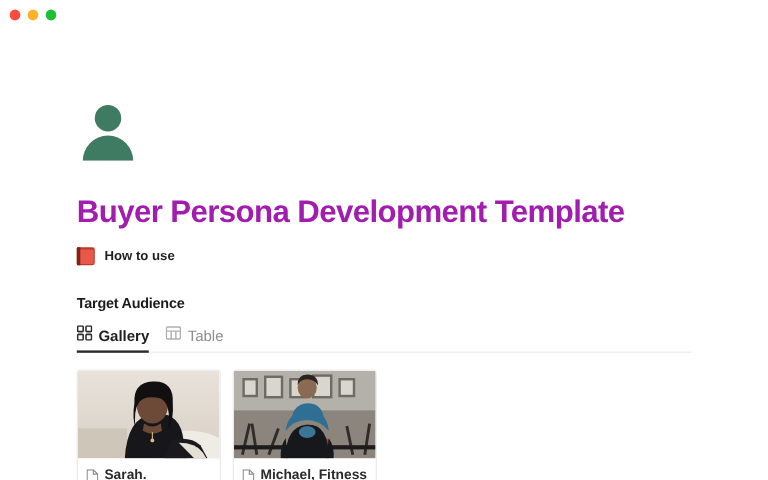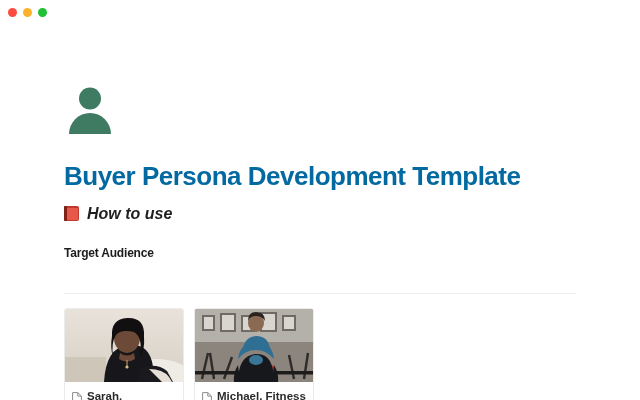--- a/index.html
+++ b/index.html
@@ -56,21 +56,21 @@
     width: 52px;
     height: 52px;
   }
   .avatar-wrap svg { display: block; }
 
   .page-title {
     margin-top: 28px;
     font-size: 26px;
     font-weight: 700;
     letter-spacing: -0.5px;
-    color: #0369a1;
+    color: #a21caf;
     line-height: 1.15;
     white-space: nowrap;
   }
 
   .howto-row {
     margin-top: 12px;
     display: flex;
     align-items: center;
     gap: 8px;
     height: 20px;
@@ -99,24 +99,23 @@
     border-radius: 1px 0 0 1px;
   }
   .book::after {
     content: "";
     position: absolute;
     left: 3px; top: 1.5px; bottom: 1.5px; right: 1.5px;
     background: #e8584a;
     border-radius: 0 1px 1px 0;
   }
   .howto-label {
-    font-size: 16px;
+    font-size: 11px;
     font-weight: 600;
     color: #1f1f1f;
-    font-style: italic;
   }
 
   .section-title {
     margin-top: 22px;
     font-size: 12px;
     font-weight: 700;
     color: #1c1c1c;
     letter-spacing: -0.2px;
   }
 
@@ -224,21 +223,43 @@
       <span class="howto-emoji">
         <span class="book"></span>
       </span>
       <span class="howto-label">How to use</span>
     </div>
 
     <div class="section-title">Target Audience</div>
 
     <div class="tabbar">
 
-
+      <div class="tab active">
+        <span>
+          <svg width="13" height="13" viewBox="0 0 14 14" aria-hidden="true">
+            <rect x="0.75" y="0.75" width="5" height="5" rx="0.8" fill="none" stroke="#2b2b2b" stroke-width="1.4"></rect>
+            <rect x="8.25" y="0.75" width="5" height="5" rx="0.8" fill="none" stroke="#2b2b2b" stroke-width="1.4"></rect>
+            <rect x="0.75" y="8.25" width="5" height="5" rx="0.8" fill="none" stroke="#2b2b2b" stroke-width="1.4"></rect>
+            <rect x="8.25" y="8.25" width="5" height="5" rx="0.8" fill="none" stroke="#2b2b2b" stroke-width="1.4"></rect>
+          </svg>
+        </span>
+        <span class="tab-label">Gallery</span>
+      </div>
+
+      <div class="tab inactive">
+        <span>
+          <svg width="13" height="13" viewBox="0 0 14 14" aria-hidden="true">
+            <rect x="0.7" y="1.7" width="12.6" height="10.6" rx="1.2" fill="none" stroke="#6f6f6f" stroke-width="1.3"></rect>
+            <line x1="0.7" y1="5.3" x2="13.3" y2="5.3" stroke="#6f6f6f" stroke-width="1.3"></line>
+            <line x1="5.0" y1="5.3" x2="5.0" y2="12.3" stroke="#6f6f6f" stroke-width="1.3"></line>
+            <line x1="9.2" y1="5.3" x2="9.2" y2="12.3" stroke="#6f6f6f" stroke-width="1.3"></line>
+          </svg>
+        </span>
+        <span class="tab-label">Table</span>
+      </div>
 
     </div>
 
     <div class="gallery">
 
       <div class="card">
         <div class="card-img">
           <svg viewBox="0 0 120 73" preserveAspectRatio="xMidYMid slice" aria-hidden="true">
             <defs>
               <linearGradient id="wallA" x1="0" y1="0" x2="0" y2="1">

